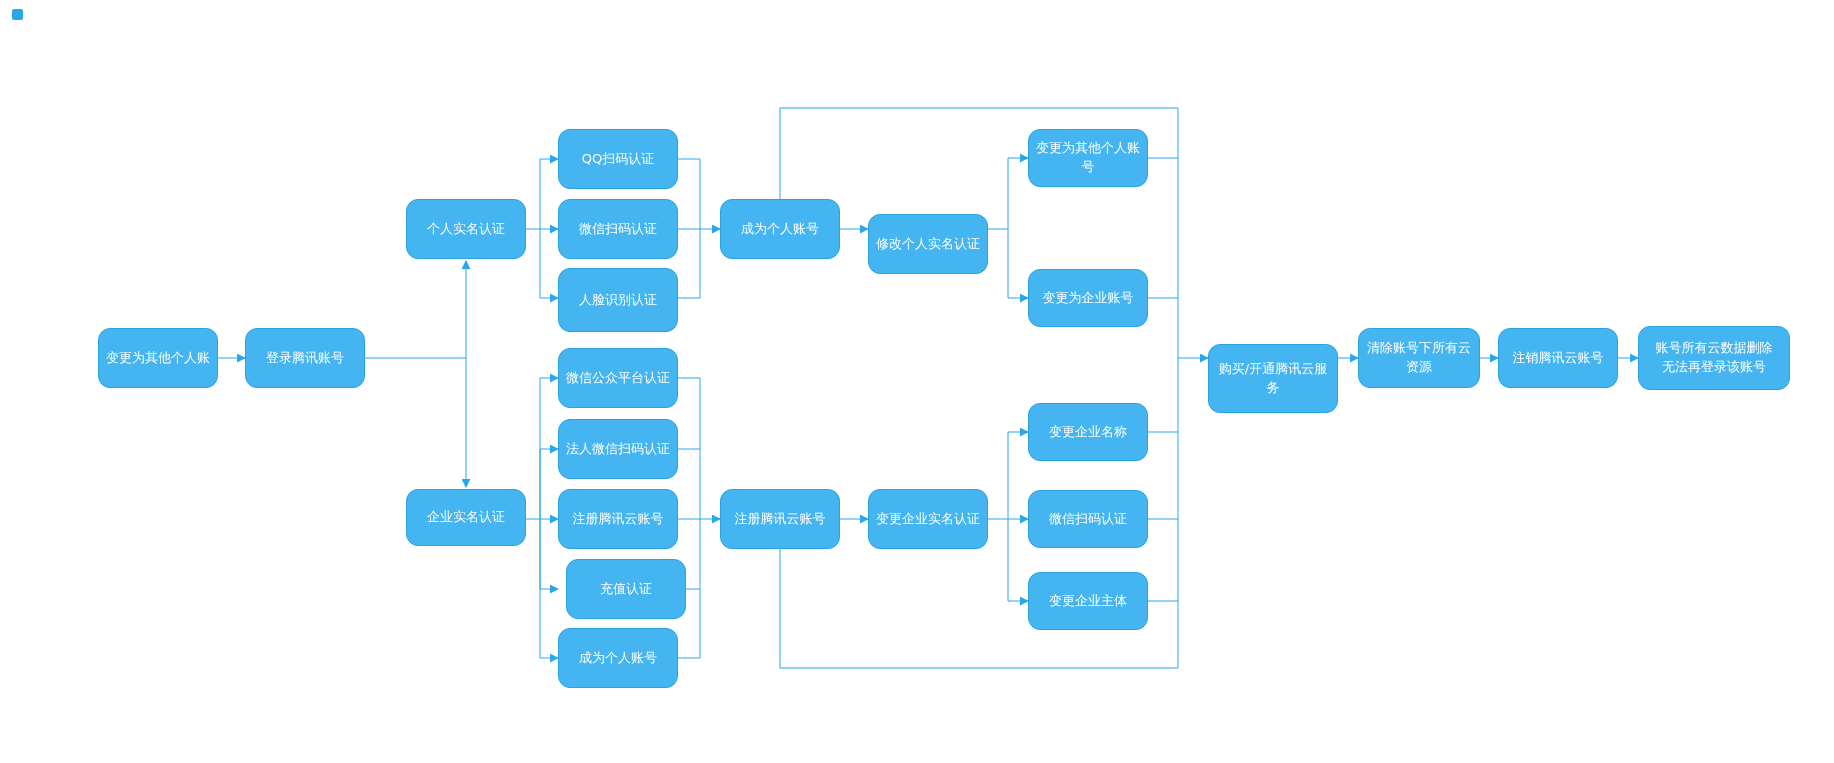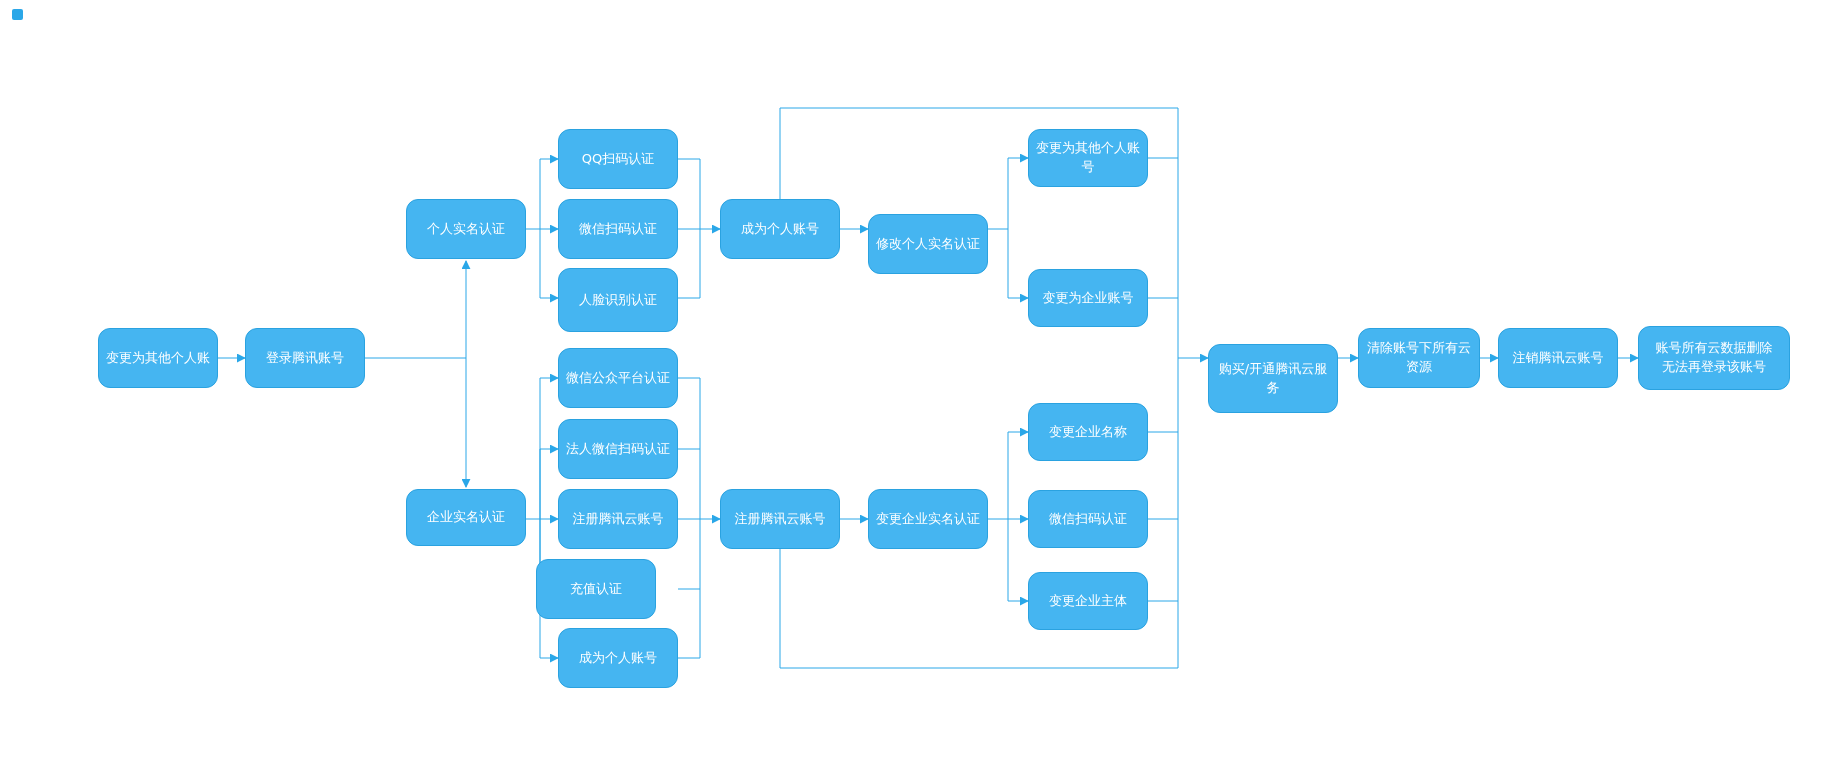--- a/index.html
+++ b/index.html
@@ -116,21 +116,21 @@
   <div class="node" style="left:720px;top:199px;width:120px;height:60px">成为个人账号</div>
   <div class="node" style="left:868px;top:214px;width:120px;height:60px">修改个人实名认证</div>
   <div class="node" style="left:1028px;top:129px;width:120px;height:58px">变更为其他个人账
 号</div>
   <div class="node" style="left:1028px;top:269px;width:120px;height:58px">变更为企业账号</div>
 
   <div class="node" style="left:406px;top:489px;width:120px;height:57px">企业实名认证</div>
   <div class="node" style="left:558px;top:348px;width:120px;height:60px">微信公众平台认证</div>
   <div class="node" style="left:558px;top:419px;width:120px;height:60px">法人微信扫码认证</div>
   <div class="node" style="left:558px;top:489px;width:120px;height:60px">注册腾讯云账号</div>
-  <div class="node" style="left:536px;top:559px;width:120px;height:60px">充值认证</div>
+  <div class="node" style="left:566px;top:559px;width:120px;height:60px">充值认证</div>
   <div class="node" style="left:558px;top:628px;width:120px;height:60px">成为个人账号</div>
   <div class="node" style="left:720px;top:489px;width:120px;height:60px">注册腾讯云账号</div>
   <div class="node" style="left:868px;top:489px;width:120px;height:60px">变更企业实名认证</div>
   <div class="node" style="left:1028px;top:403px;width:120px;height:58px">变更企业名称</div>
   <div class="node" style="left:1028px;top:490px;width:120px;height:58px">微信扫码认证</div>
   <div class="node" style="left:1028px;top:572px;width:120px;height:58px">变更企业主体</div>
 
   <div class="node" style="left:1208px;top:344px;width:130px;height:69px">购买/开通腾讯云服
 务</div>
   <div class="node" style="left:1358px;top:328px;width:122px;height:60px">清除账号下所有云

